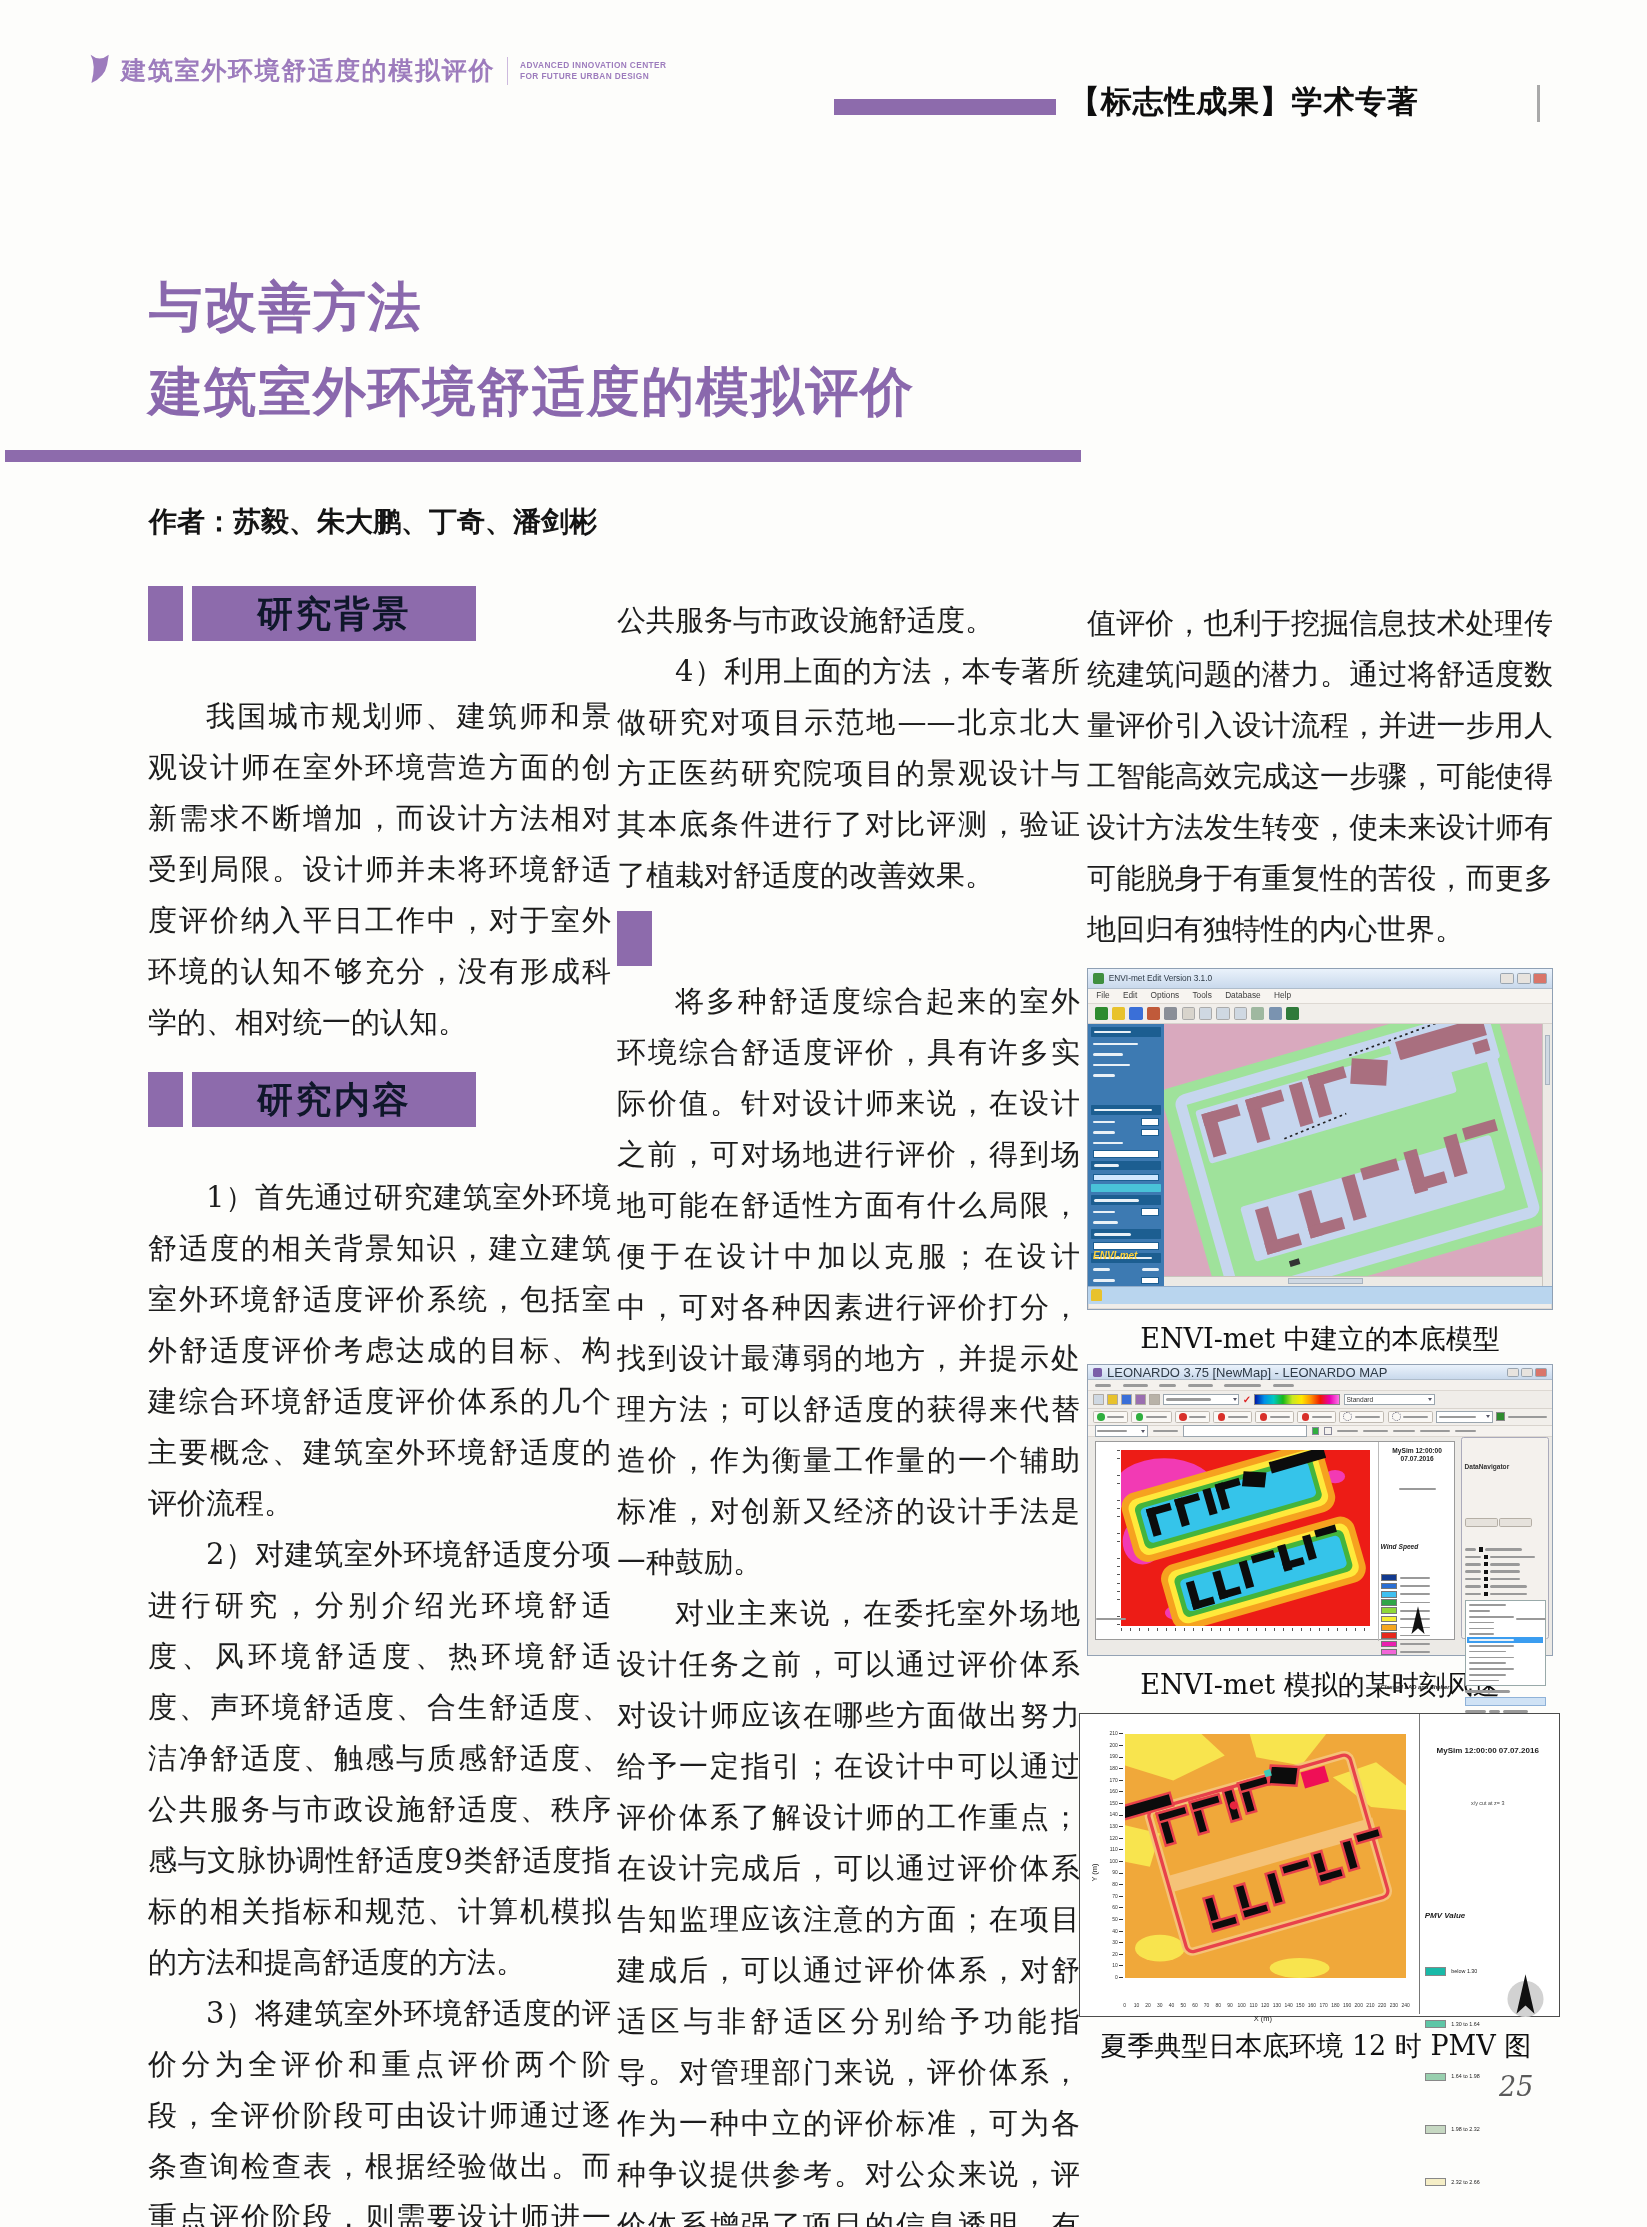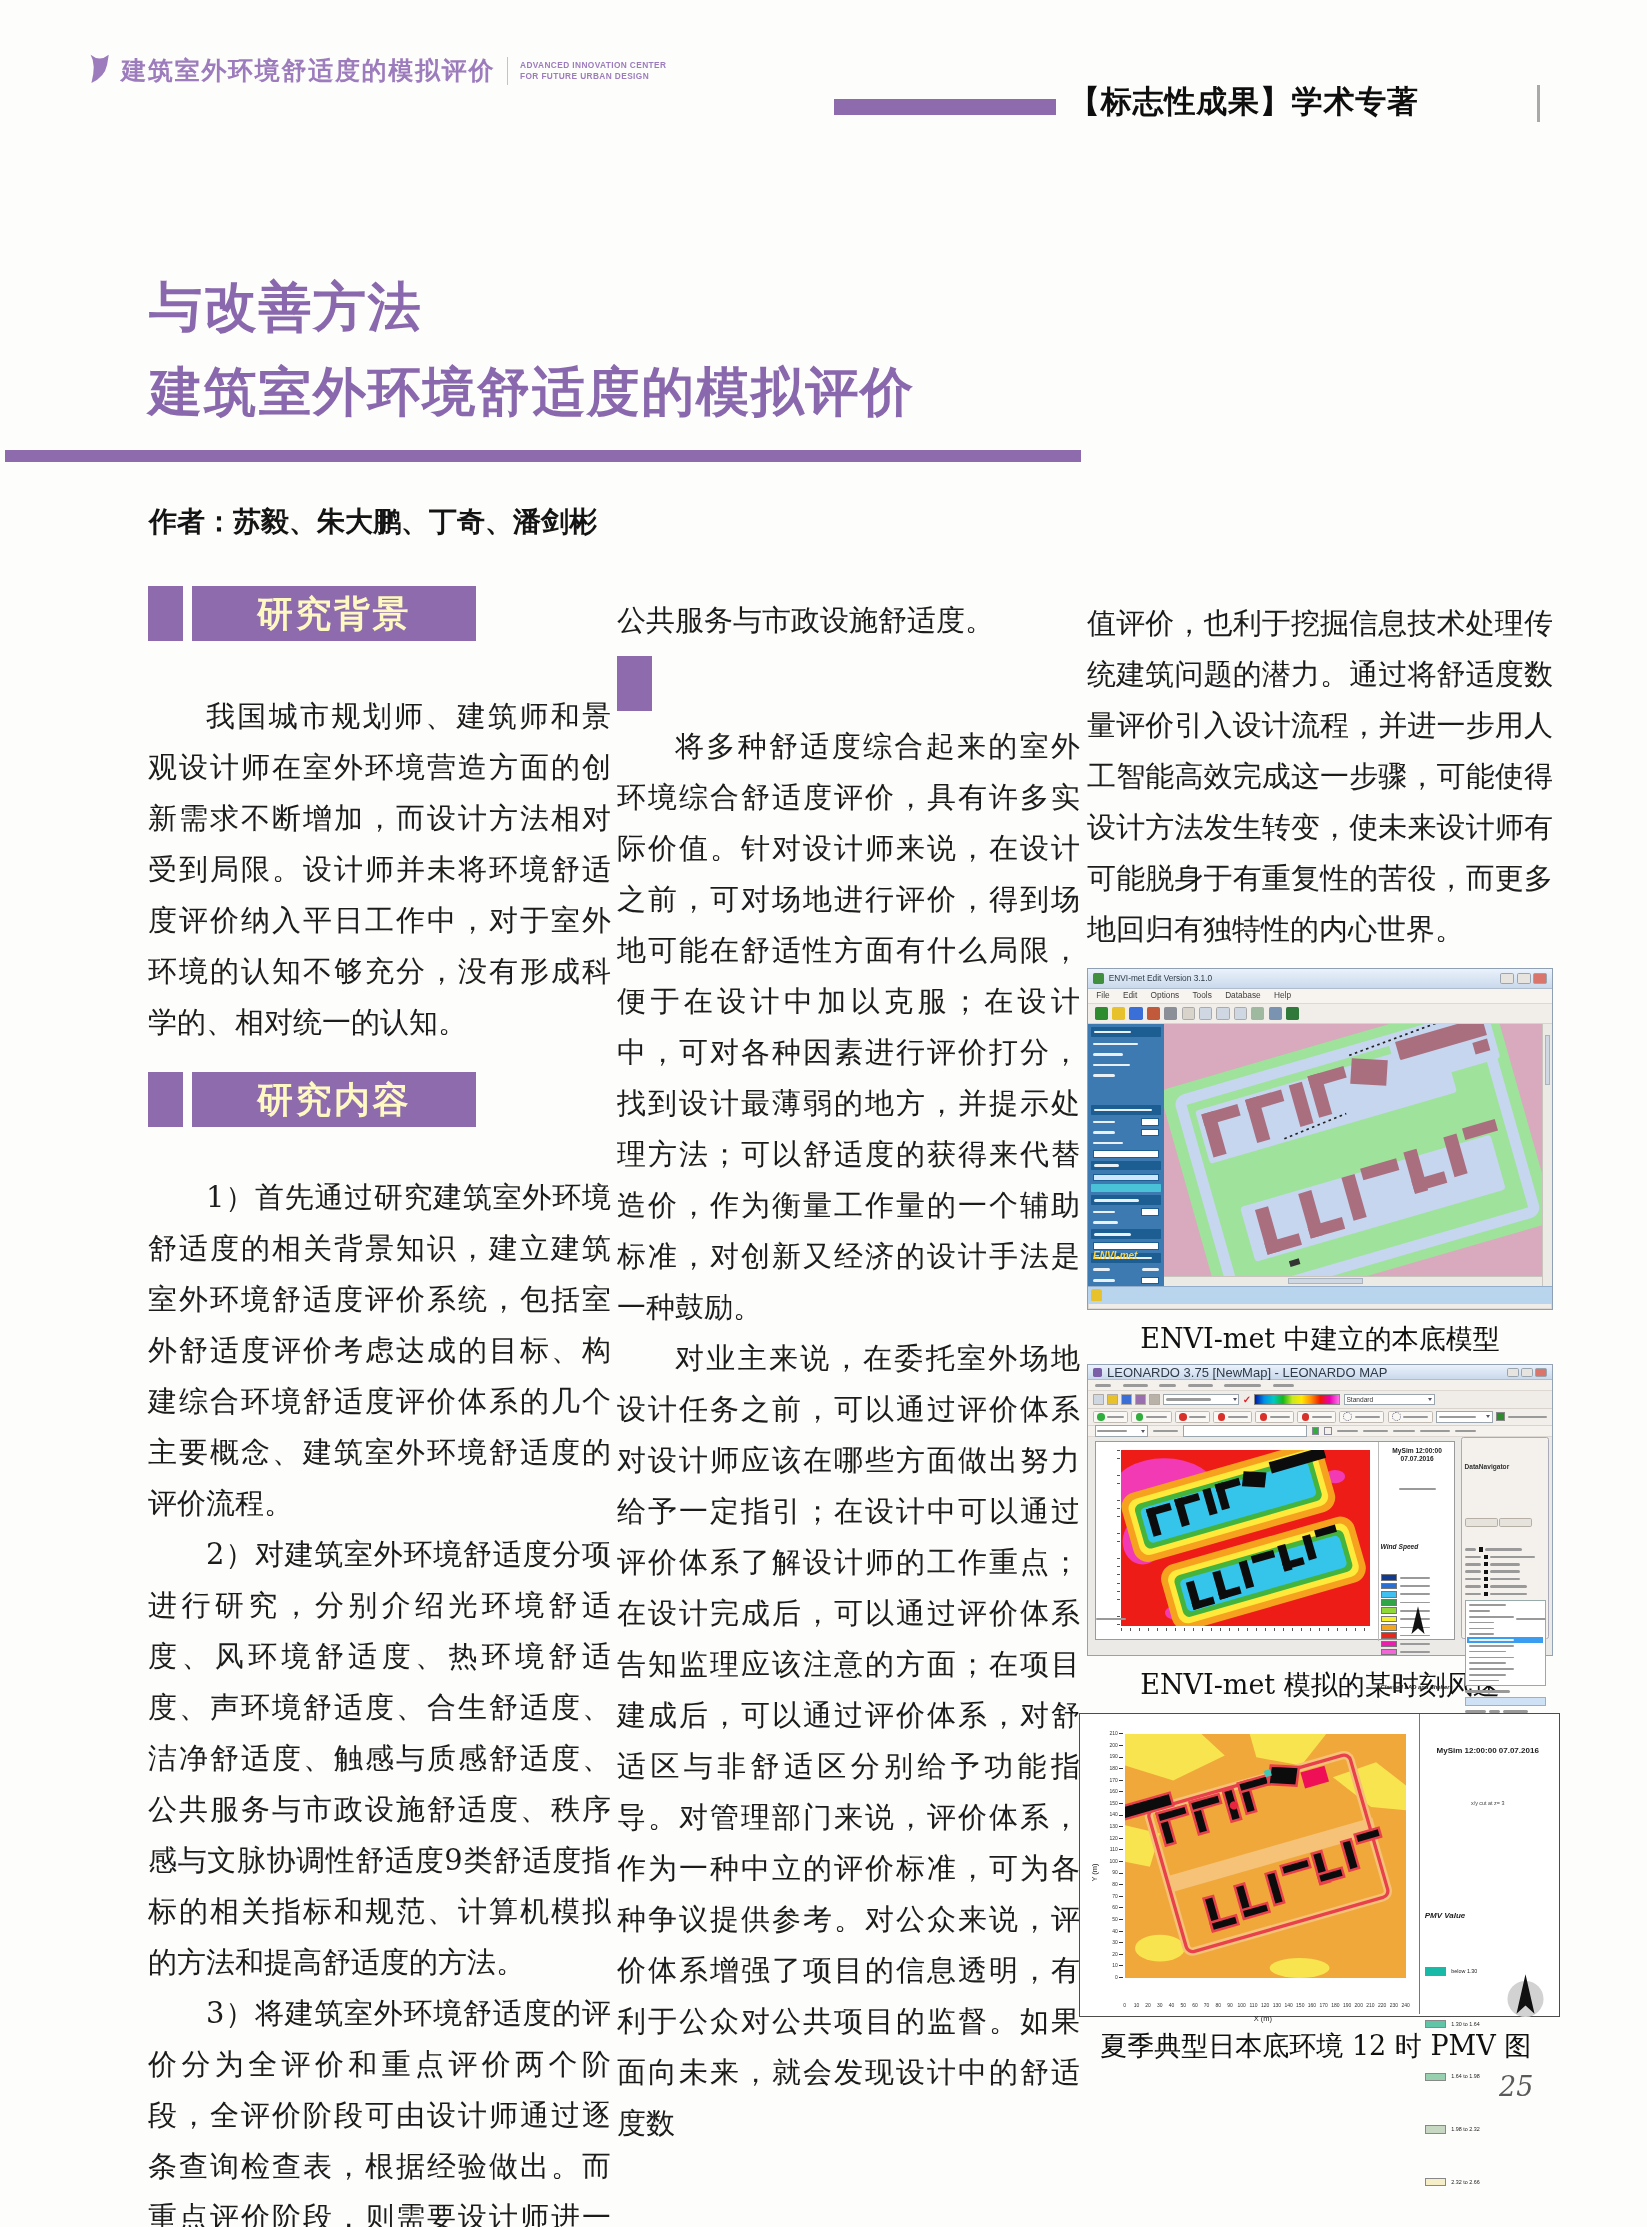--- a/index.html
+++ b/index.html
@@ -35,21 +35,21 @@
   
   .col{position:absolute;top:586px;width:463px;font-size:29px;line-height:51px;text-align:justify;color:#1c1c1c;}
   .col p{margin:0;text-indent:2em;}
   .col p.cont{text-indent:0;}
   .col1{left:148px;}
   .col2{left:617px;padding-top:9px;}
   .col3{left:1087px;width:466px;padding-top:12.4px;}
 
   .sec{display:flex;height:55px;}
   .sec .sq{width:35px;background:var(--purple);margin-right:9px;}
-  .sec .bx{background:var(--purple);color:#fef9c3;display:flex;align-items:center;justify-content:center;
+  .sec .bx{background:var(--purple);color:#0f172a;display:flex;align-items:center;justify-content:center;
     font-family:"Liberation Sans",sans-serif;font-weight:700;}
   .sec.s1 .bx{width:284px;font-size:36px;letter-spacing:2.5px;}
   .sec.s1{margin-bottom:50px;}
   .sec.s2 .bx{width:284px;font-size:36px;letter-spacing:2.5px;}
   .sec.s2{margin-top:24px;margin-bottom:45px;}
   .sec.s3 .bx{width:276px;font-size:32px;letter-spacing:0.8px;}
   .sec.s3{margin-top:10px;margin-bottom:10px;}
 
   
   .figure{position:relative;}
@@ -204,20 +204,21 @@
       <span class="sq"></span>
       <span class="bx">研究内容</span>
     </div>
     <p>1）首先通过研究建筑室外环境舒适度的相关背景知识，建立建筑室外环境舒适度评价系统，包括室外舒适度评价考虑达成的目标、构建综合环境舒适度评价体系的几个主要概念、建筑室外环境舒适度的评价流程。</p>
     <p>2）对建筑室外环境舒适度分项进行研究，分别介绍光环境舒适度、风环境舒适度、热环境舒适度、声环境舒适度、合生舒适度、洁净舒适度、触感与质感舒适度、公共服务与市政设施舒适度、秩序感与文脉协调性舒适度9类舒适度指标的相关指标和规范、计算机模拟的方法和提高舒适度的方法。</p>
     <p>3）将建筑室外环境舒适度的评价分为全评价和重点评价两个阶段，全评价阶段可由设计师通过逐条查询检查表，根据经验做出。而重点评价阶段，则需要设计师进一步采用软件模拟做出，得到更为精确的设计手法与舒适度之间的关联性，争取找到付出较少，</p>
   </div>
 
   <div class="col col2">
     <p class="cont">公共服务与市政设施舒适度。</p>
+    <p>4）利用上面的方法，本专著所做研究对项目示范地——北京北大方正医药研究院项目的景观设计与其本底条件进行了对比评测，验证了植栽对舒适度的改善效果。</p>
     <div class="sec s3">
       <span class="sq"></span>
     </div>
     <p>将多种舒适度综合起来的室外环境综合舒适度评价，具有许多实际价值。针对设计师来说，在设计之前，可对场地进行评价，得到场地可能在舒适性方面有什么局限，便于在设计中加以克服；在设计中，可对各种因素进行评价打分，找到设计最薄弱的地方，并提示处理方法；可以舒适度的获得来代替造价，作为衡量工作量的一个辅助标准，对创新又经济的设计手法是一种鼓励。</p>
     <p>对业主来说，在委托室外场地设计任务之前，可以通过评价体系对设计师应该在哪些方面做出努力给予一定指引；在设计中可以通过评价体系了解设计师的工作重点；在设计完成后，可以通过评价体系告知监理应该注意的方面；在项目建成后，可以通过评价体系，对舒适区与非舒适区分别给予功能指导。对管理部门来说，评价体系，作为一种中立的评价标准，可为各种争议提供参考。对公众来说，评价体系增强了项目的信息透明，有利于公众对公共项目的监督。如果面向未来，就会发现设计中的舒适度数</p>
   </div>
 
   <div class="col col3">
     <p class="cont">值评价，也利于挖掘信息技术处理传统建筑问题的潜力。通过将舒适度数量评价引入设计流程，并进一步用人工智能高效完成这一步骤，可能使得设计方法发生转变，使未来设计师有可能脱身于有重复性的苦役，而更多地回归有独特性的内心世界。</p>
 

